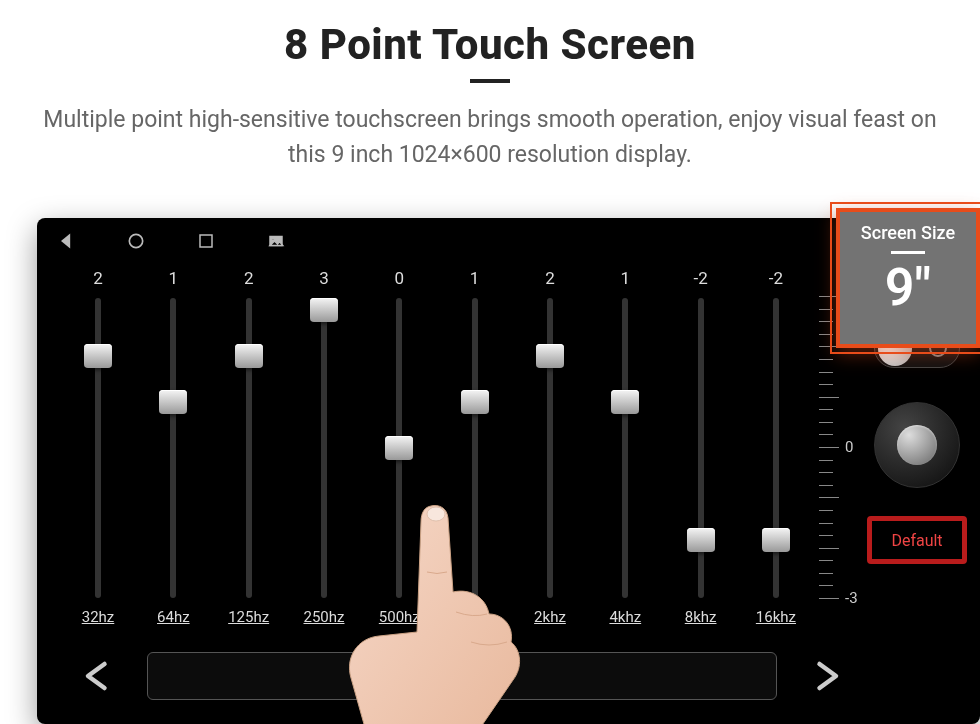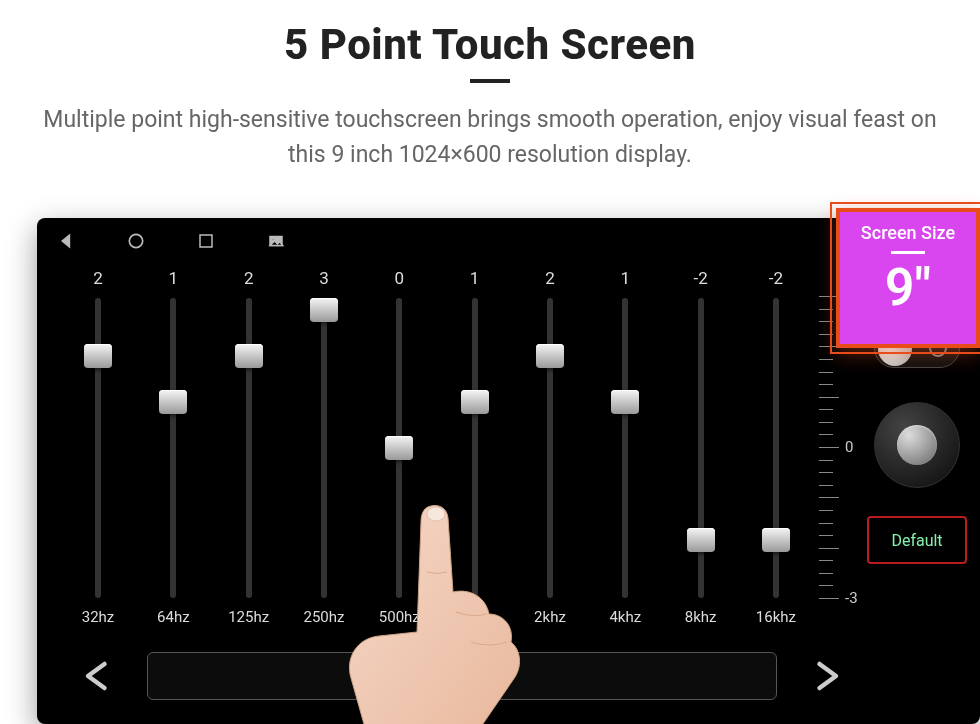--- a/index.html
+++ b/index.html
@@ -101,20 +101,21 @@
     height: 24px;
     background: linear-gradient(#f5f5f5, #999);
     border-radius: 4px;
     box-shadow: 0 2px 4px rgba(0,0,0,0.6), inset 0 1px 0 #fff;
   }
   .eq-freq {
     margin-top: 10px;
     font-size: 15px;
     color: #ddd;
     height: 20px;
+    text-decoration: underline;
   }
 
   
   .ruler {
     position: absolute;
     left: 782px;
     top: 78px;
     width: 40px;
     height: 302px;
   }
@@ -181,23 +182,23 @@
   }
   .round-btn-inner {
     width: 40px; height: 40px;
     border-radius: 50%;
     background: radial-gradient(circle at 30% 25%, #ddd, #666);
     box-shadow: inset 0 1px 2px rgba(255,255,255,0.5);
   }
   .side-btn {
     width: 100px;
     height: 48px;
-    border: 2px solid #b91c1c;
+    border: 5px solid #b91c1c;
     border-radius: 4px;
-    color: #86efac;
+    color: #ef4444;
     font-size: 16px;
     display: flex;
     align-items: center;
     justify-content: center;
     margin-top: 28px;
     background: #000;
     cursor: pointer;
     white-space: nowrap;
     overflow: hidden;
   }
@@ -235,21 +236,21 @@
     cursor: pointer;
   }
 
   
   .badge {
     position: absolute;
     right: 0;
     top: 208px;
     width: 144px;
     height: 140px;
-    background: #d946ef;
+    background: #737373;
     border: 4px solid #e84c1a;
     outline: 2px solid #e84c1a;
     outline-offset: 4px;
     color: #fff;
     text-align: center;
     padding-top: 10px;
     box-shadow: 0 6px 18px rgba(232,76,26,0.4);
   }
   .badge-top {
     font-size: 18px;
@@ -275,21 +276,21 @@
     top: 502px;
     width: 200px;
     height: 220px;
     pointer-events: none;
     z-index: 5;
   }
 </style>
 </head>
 <body>
 
-<h1 class="hero-title">5 Point Touch Screen</h1>
+<h1 class="hero-title">8 Point Touch Screen</h1>
 <div class="title-underline"></div>
 <p class="hero-sub">Multiple point high-sensitive touchscreen brings smooth operation, enjoy visual feast on this 9 inch 1024×600 resolution display.</p>
 
 <div class="screen-card">
 
   <div class="nav-bar">
     <div class="nav-left">
       <div class="nav-icon">
         <svg viewBox="0 0 24 24" width="20" height="20">
             <path d="M17 3 L6 12 L17 21 Z" fill="#bbb" stroke="none"></path>

